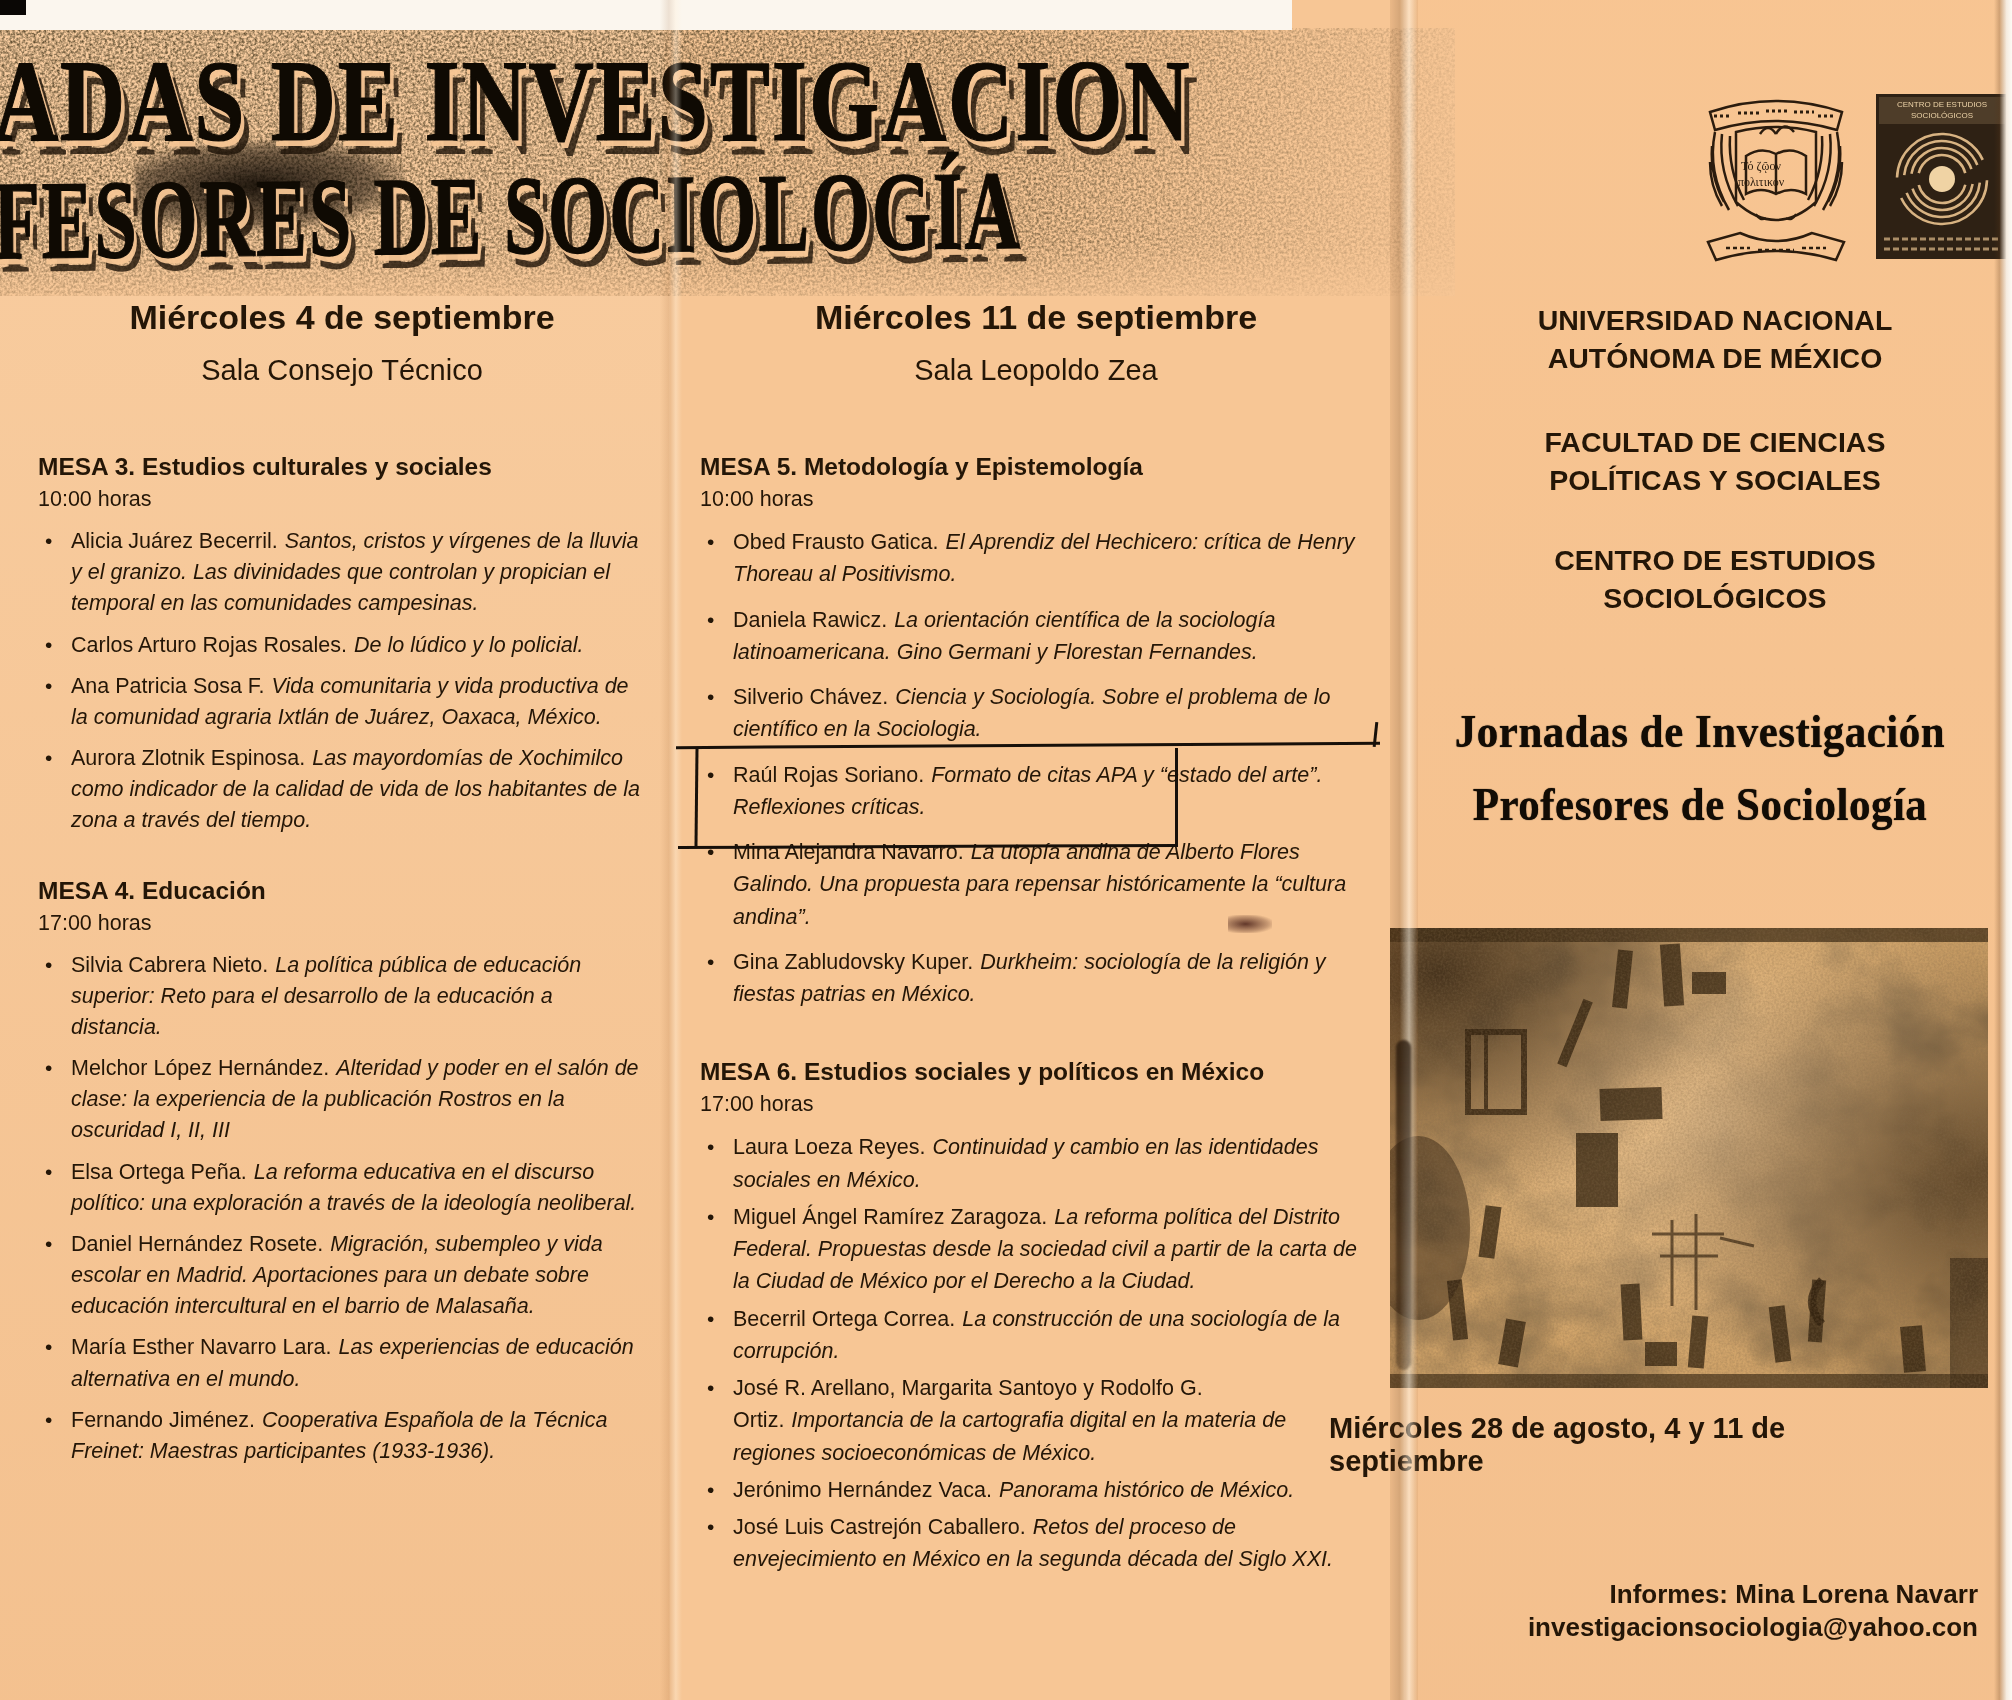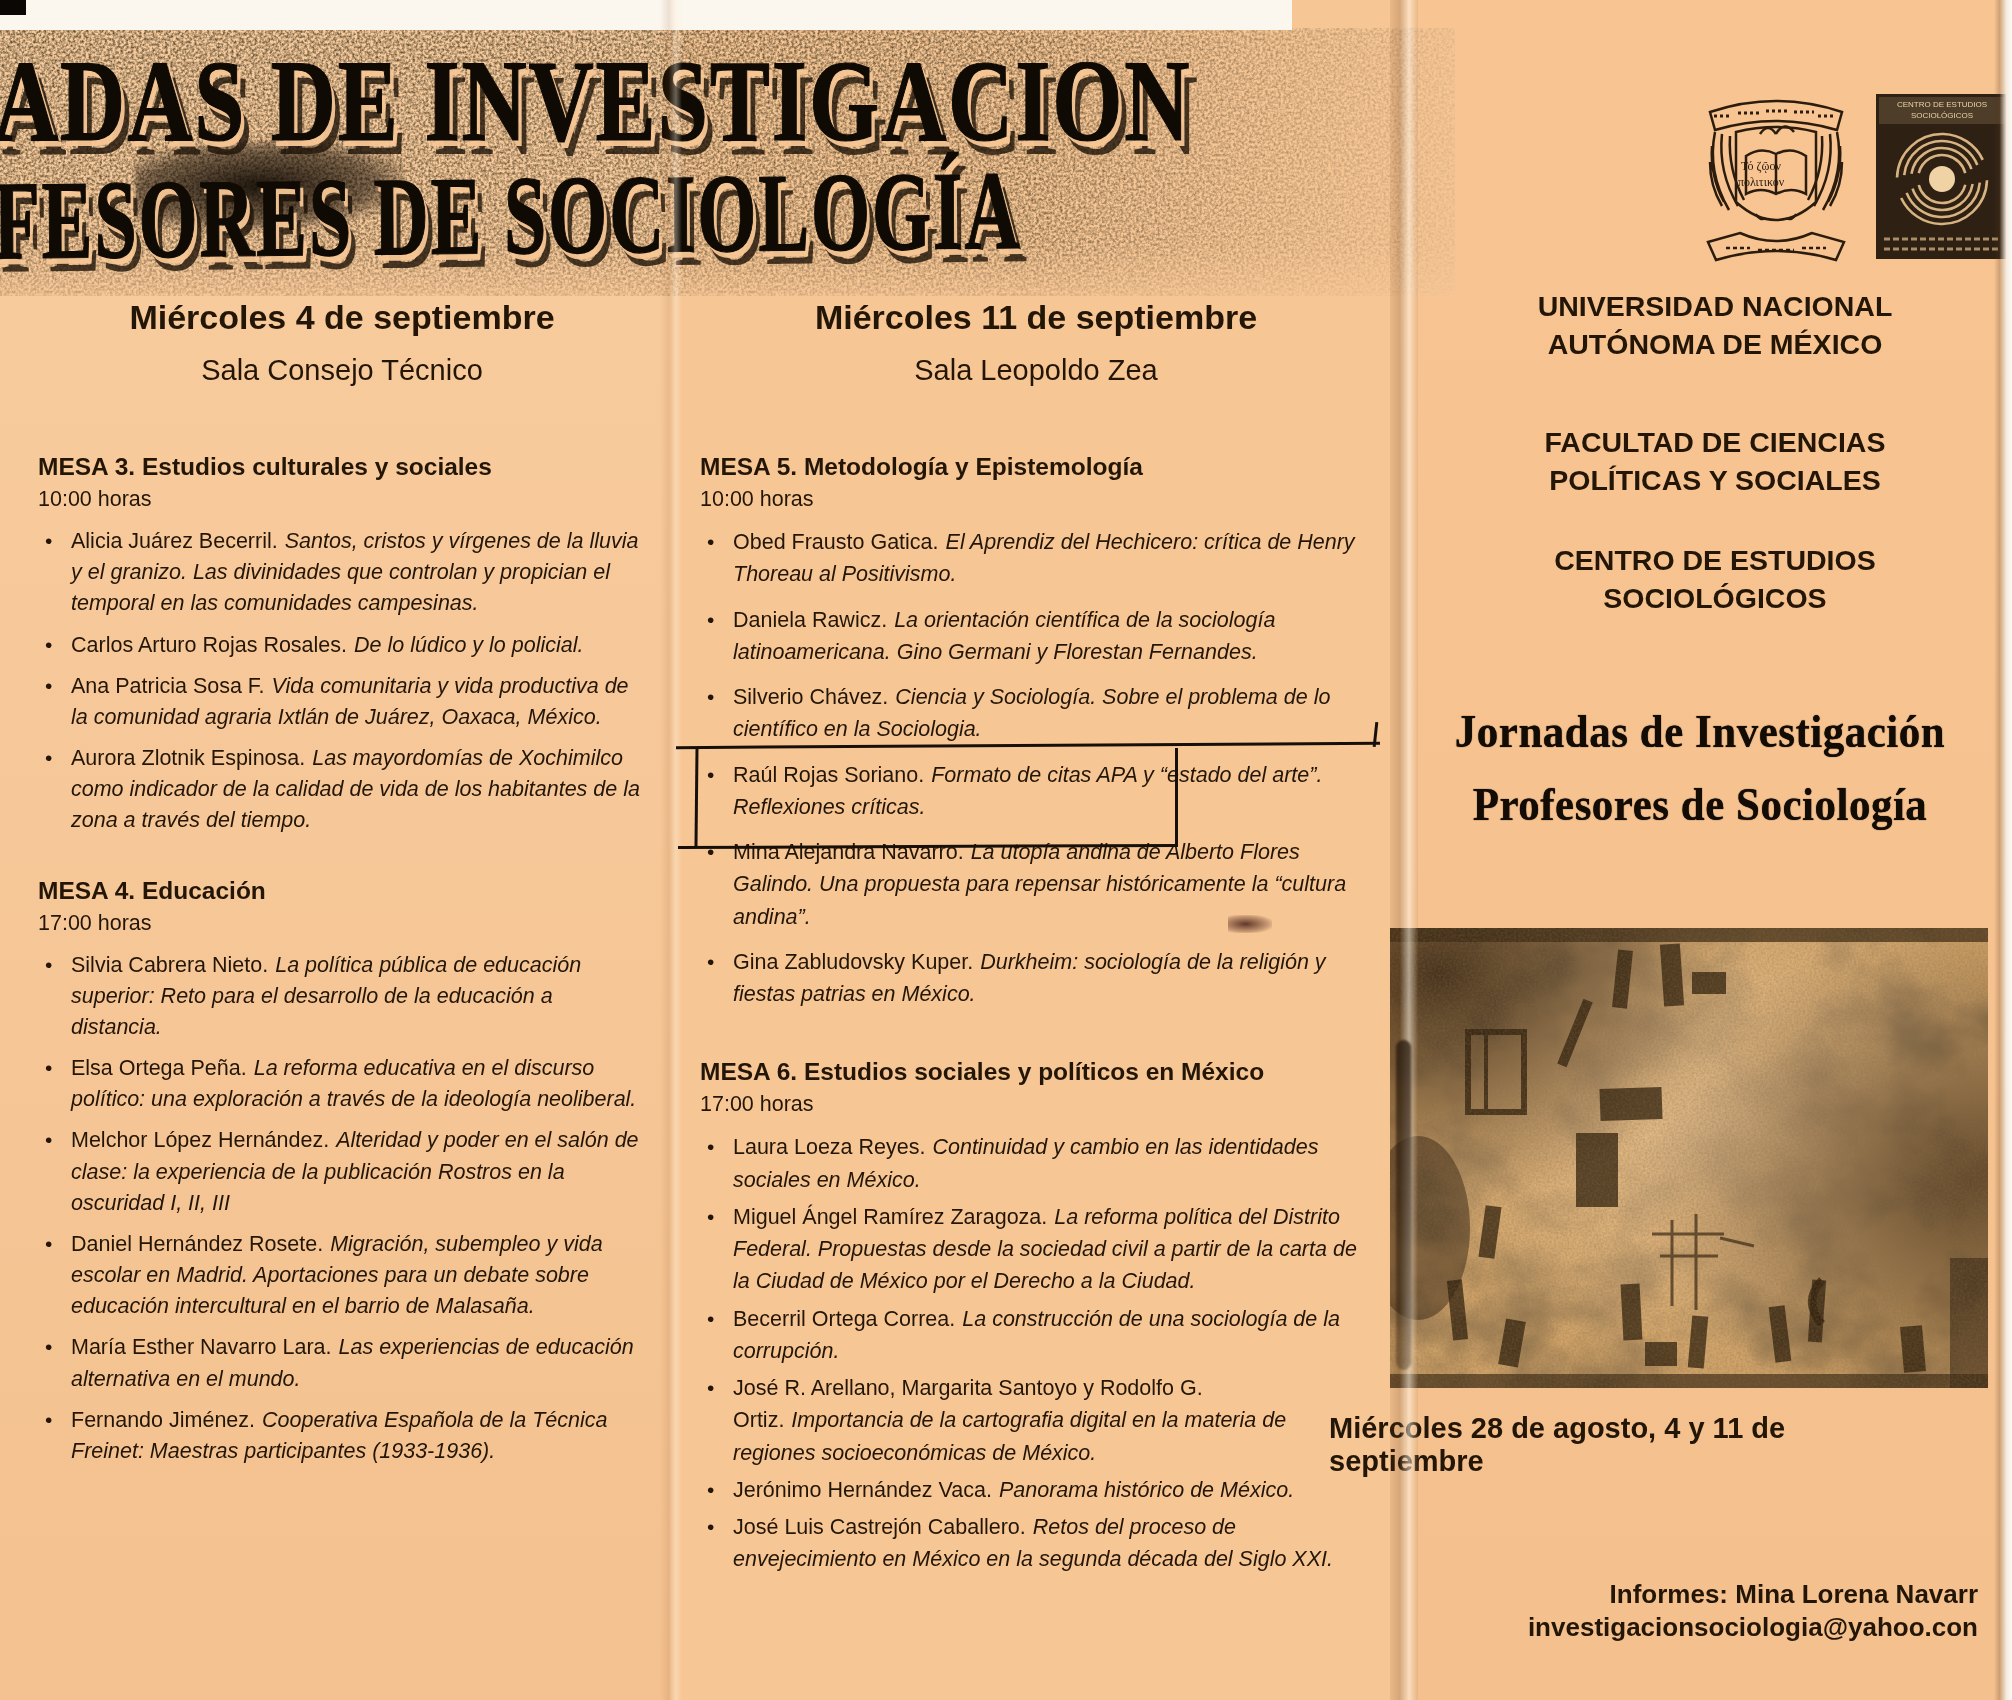--- a/index.html
+++ b/index.html
@@ -65,21 +65,21 @@
   .anno-right{left:1175px;top:748px;width:3px;height:99px;}
   .smudge{position:absolute;left:1228px;top:915px;width:44px;height:18px;z-index:4;
     background:radial-gradient(ellipse at 40% 50%, rgba(60,20,15,.8), rgba(60,20,15,.25) 60%, transparent 80%);
     filter:blur(.5px);}
 
   
   .logos{position:absolute;left:1700px;top:86px;}
   .unam-crest{position:absolute;left:0;top:0;}
   .ces-logo{position:absolute;left:176px;top:8px;}
   .org{position:absolute;left:1420px;width:590px;text-align:center;font-weight:700;font-size:28.5px;line-height:1.32;}
-  .org-university{top:288px;}
+  .org-university{top:302px;}
   .org-faculty{top:424px;}
   .org-center{top:542px;}
   .event-title{
     position:absolute;left:1402px;top:696px;width:596px;text-align:center;
     font-family:"Liberation Serif", serif;font-weight:700;font-size:43px;line-height:1.6;
     color:#120c05;letter-spacing:.5px;text-shadow:0 0 1px #120c05;
     transform:scaleY(1.06);transform-origin:center top;
   }
   .artwork{position:absolute;left:1390px;top:928px;width:598px;height:460px;}
   .dates{position:absolute;left:1329px;top:1412px;width:612px;font-weight:700;font-size:29px;}
@@ -142,23 +142,23 @@
 
   <li class="talk"><span class="talk-author">Aurora Zlotnik Espinosa.</span><span class="talk-work">Las mayordomías de Xochimilco como indicador de la calidad de vida de los habitantes de la zona a través del tiempo.</span></li>
 </ul>
     </div>
     <div class="session">
       <div class="mesa-title">MESA 4. Educación</div>
       <div class="mesa-time">17:00 horas</div>
       <ul class="talks">
   <li class="talk"><span class="talk-author">Silvia Cabrera Nieto.</span><span class="talk-work">La política pública de educación superior: Reto para el desarrollo de la educación a distancia.</span></li>
 
+  <li class="talk"><span class="talk-author">Melchor López Hernández.</span><span class="talk-work">Alteridad y poder en el salón de clase: la experiencia de la publicación Rostros en la oscuridad I, II, III</span></li>
+
   <li class="talk"><span class="talk-author">Elsa Ortega Peña.</span><span class="talk-work">La reforma educativa en el discurso político: una exploración a través de la ideología neoliberal.</span></li>
-
-  <li class="talk"><span class="talk-author">Melchor López Hernández.</span><span class="talk-work">Alteridad y poder en el salón de clase: la experiencia de la publicación Rostros en la oscuridad I, II, III</span></li>
 
   <li class="talk"><span class="talk-author">Daniel Hernández Rosete.</span><span class="talk-work">Migración, subempleo y vida escolar en Madrid. Aportaciones para un debate sobre educación intercultural en el barrio de Malasaña.</span></li>
 
   <li class="talk"><span class="talk-author">María Esther Navarro Lara.</span><span class="talk-work">Las experiencias de educación alternativa en el mundo.</span></li>
 
   <li class="talk"><span class="talk-author">Fernando Jiménez.</span><span class="talk-work">Cooperativa Española de la Técnica Freinet: Maestras participantes (1933-1936).</span></li>
 </ul>
     </div>
   </section>
 

